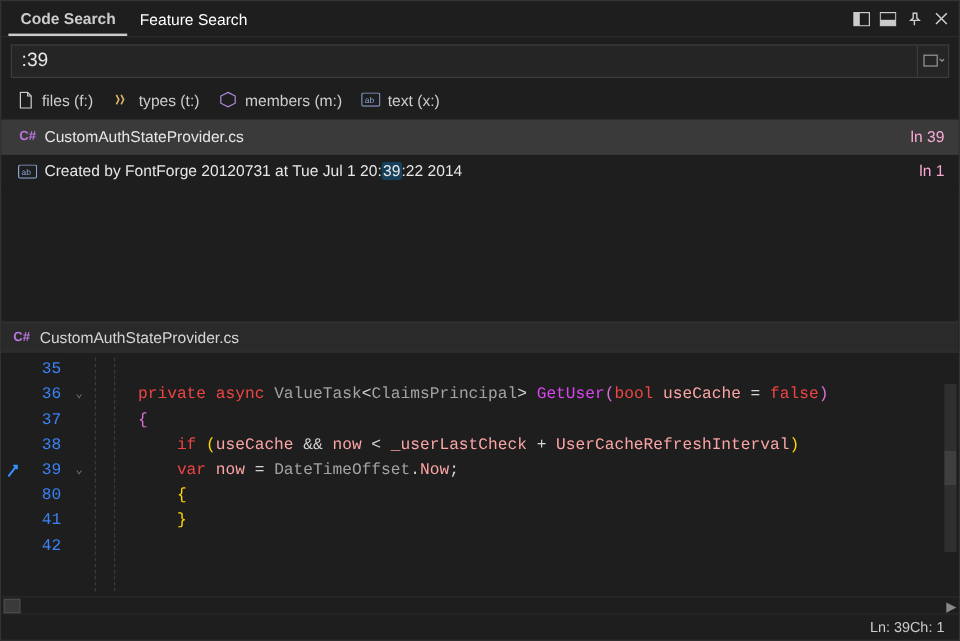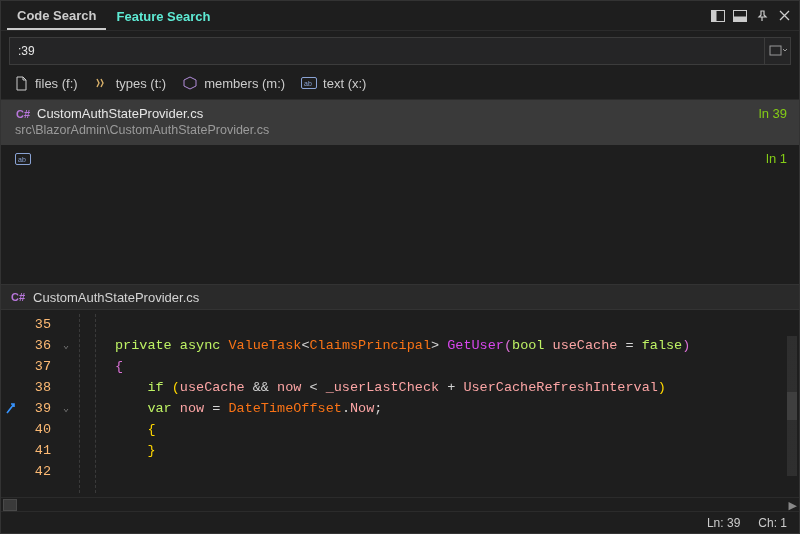--- a/index.html
+++ b/index.html
@@ -24,42 +24,42 @@
     padding: 12px 6px;
     border-bottom: 1px solid #2b2b2b;
   }
   .tab {
     padding: 6px 10px 5px 10px;
     cursor: pointer;
     color: #cccccc;
     font-weight: 600;
   }
   .tab.active { border-bottom: 2px solid #cccccc; }
-  .tab.inactive { color: #5eead4; font-weight: 700; }
+  .tab.inactive { color: #ffffff; font-weight: 400; }
   .tab-spacer { flex: 1; }
   .win-icons { display: flex; align-items: center; gap: 4px; }
   .win-icons .ic { width: 18px; height: 18px; display: flex; align-items: center; justify-content: center; cursor: pointer; }
 
   
   .search-row {
     display: flex;
     align-items: center;
     height: 28px;
     margin: 6px 8px 8px 8px;
     background: #252526;
     border: 1px solid #3c3c3c;
   }
   .search-input {
     flex: 1;
     background: transparent;
     border: none;
     outline: none;
     color: #e6e6e6;
     padding: 16px 8px;
-    font-size: 12px;
+    font-size: 16px;
     font-family: inherit;
   }
   .drop-btn {
     width: 26px;
     height: 100%;
     border-left: 1px solid #3c3c3c;
     display: flex; align-items: center; justify-content: center;
     cursor: pointer;
   }
 
@@ -80,21 +80,21 @@
   
   .results { }
   .result {
     padding: 6px 12px 7px 14px;
     border-bottom: 1px solid #1e1e1e;
   }
   .result.selected { background: #3a3a3a; border-bottom: 1px solid #3a3a3a; }
   .res-top { display: flex; align-items: center; }
   .res-top .ricon { width: 16px; height: 14px; display:flex; align-items:center; justify-content:center; margin-right: 6px; }
   .res-title { color: #e6e6e6; }
-  .res-ln { margin-left: auto; color: #84cc16; }
+  .res-ln { margin-left: auto; color: #f9a8d4; }
   .res-path { color: #9b9b9b; margin-top: 2px; font-size: 12.5px; }
   .res-hl { background: rgba(14,99,156,0.5); border-radius: 2px; padding: 0 1px; }
 
   
   .preview-gap { flex: 0 0 110px; }
   .preview-header {
     display: flex; align-items: center;
     height: 26px;
     padding: 0 10px;
     background: #2a2a2a;
@@ -115,21 +115,21 @@
   }
   .gutter {
     width: 56px;
     background: #1e1e1e;
     text-align: right;
     padding-top: 4px;
   }
   .gln {
     height: 21px;
     line-height: 21px;
-    color: #fdba74;
+    color: #3b82f6;
     padding-right: 6px;
     position: relative;
   }
   .glyph { position: absolute; left: 4px; top: 3px; }
   .fold {
     width: 18px;
     padding-top: 4px;
   }
   .fmark { height: 21px; line-height: 21px; color: #808080; text-align: center; font-size: 10px; }
   .guides {
@@ -149,22 +149,22 @@
   .codecol { flex: 1; padding-top: 4px; overflow: hidden; position: relative; }
   .cl { height: 21px; line-height: 21px; white-space: pre; padding-left: 8px; }
   .cl.highlight::before {
     content: "";
     position: absolute;
     left: 0; right: 10px;
     height: 21px;
     background: #2a2a2a;
     z-index: -1;
   }
-  .kw { color: #bef264; margin-top: 16px; }
-  .ty { color: #f97316; }
+  .kw { color: #ef4444; margin-top: 16px; }
+  .ty { color: #a3a3a3; }
   .mth { color: #d946ef; }
   .var { color: #fca5a5; }
   .pun { color: #d4d4d4; }
   .br { color: #da70d6; }
   .br2 { color: #ffd700; }
 
   .minimap {
     position: absolute;
     right: 2px; top: 26px;
     width: 10px; height: 140px;
@@ -192,21 +192,20 @@
     font-size: 11px;
   }
   .status {
     height: 22px;
     background: #1e1e1e;
     border-top: 1px solid #2b2b2b;
     display: flex;
     justify-content: flex-end;
     align-items: center;
     padding: 0 12px;
-    gap: 18px;
     color: #cccccc;
     font-size: 12px;
   }
 </style>
 </head>
 <body>
 
 <div class="tab-row">
   <div class="tab active">Code Search</div>
   <div class="tab inactive">Feature Search</div>
@@ -284,30 +283,30 @@
   </div>
 </div>
 
 <div class="results">
   <div class="result selected">
     <div class="res-top">
       <span class="ricon" style="color:#b877db;font-size:11px;font-weight:600">C#</span>
       <span class="res-title">CustomAuthStateProvider.cs</span>
       <span class="res-ln">ln 39</span>
     </div>
-    <div class="res-path">src\BlazorAdmin\CustomAuthStateProvider.cs</div>
   </div>
   <div class="result">
     <div class="res-top">
       <span class="ricon">
         <svg width="16" height="12">
             <rect x="0.5" y="0.5" width="15" height="11" rx="1.5" fill="none" stroke="#8aa3d4"></rect>
             <text x="3" y="9" font-size="7" fill="#8aa3d4" font-family="Arial">ab</text>
           </svg>
       </span>
+      <span class="res-title"><span>Created by FontForge 20120731 at Tue Jul  1 20:</span><span class="res-hl">39</span><span>:22 2014</span></span>
       <span class="res-ln">ln 1</span>
     </div>
   </div>
 </div>
 
 <div class="preview-gap"></div>
 
 <div class="preview-header">
   <span class="lang">C#</span>
   <span class="fname">CustomAuthStateProvider.cs</span>
@@ -315,21 +314,21 @@
 
 <div class="editor">
   <div class="gutter" id="gutter">
       <div class="gln">35</div>
       <div class="gln">36</div>
       <div class="gln">37</div>
       <div class="gln">38</div>
       <div class="gln">39<span class="glyph"><svg width="12" height="14">
             <path d="M2 12L9 3M6 3h3v3" stroke="#3794ff" fill="none" stroke-width="1.6"></path>
           </svg></span></div>
-      <div class="gln">40</div>
+      <div class="gln">80</div>
       <div class="gln">41</div>
       <div class="gln">42</div>
     </div>
   <div class="fold" id="foldcol">
       <div class="fmark"></div>
       <div class="fmark">⌄</div>
       <div class="fmark"></div>
       <div class="fmark"></div>
       <div class="fmark">⌄</div>
       <div class="fmark"></div>

